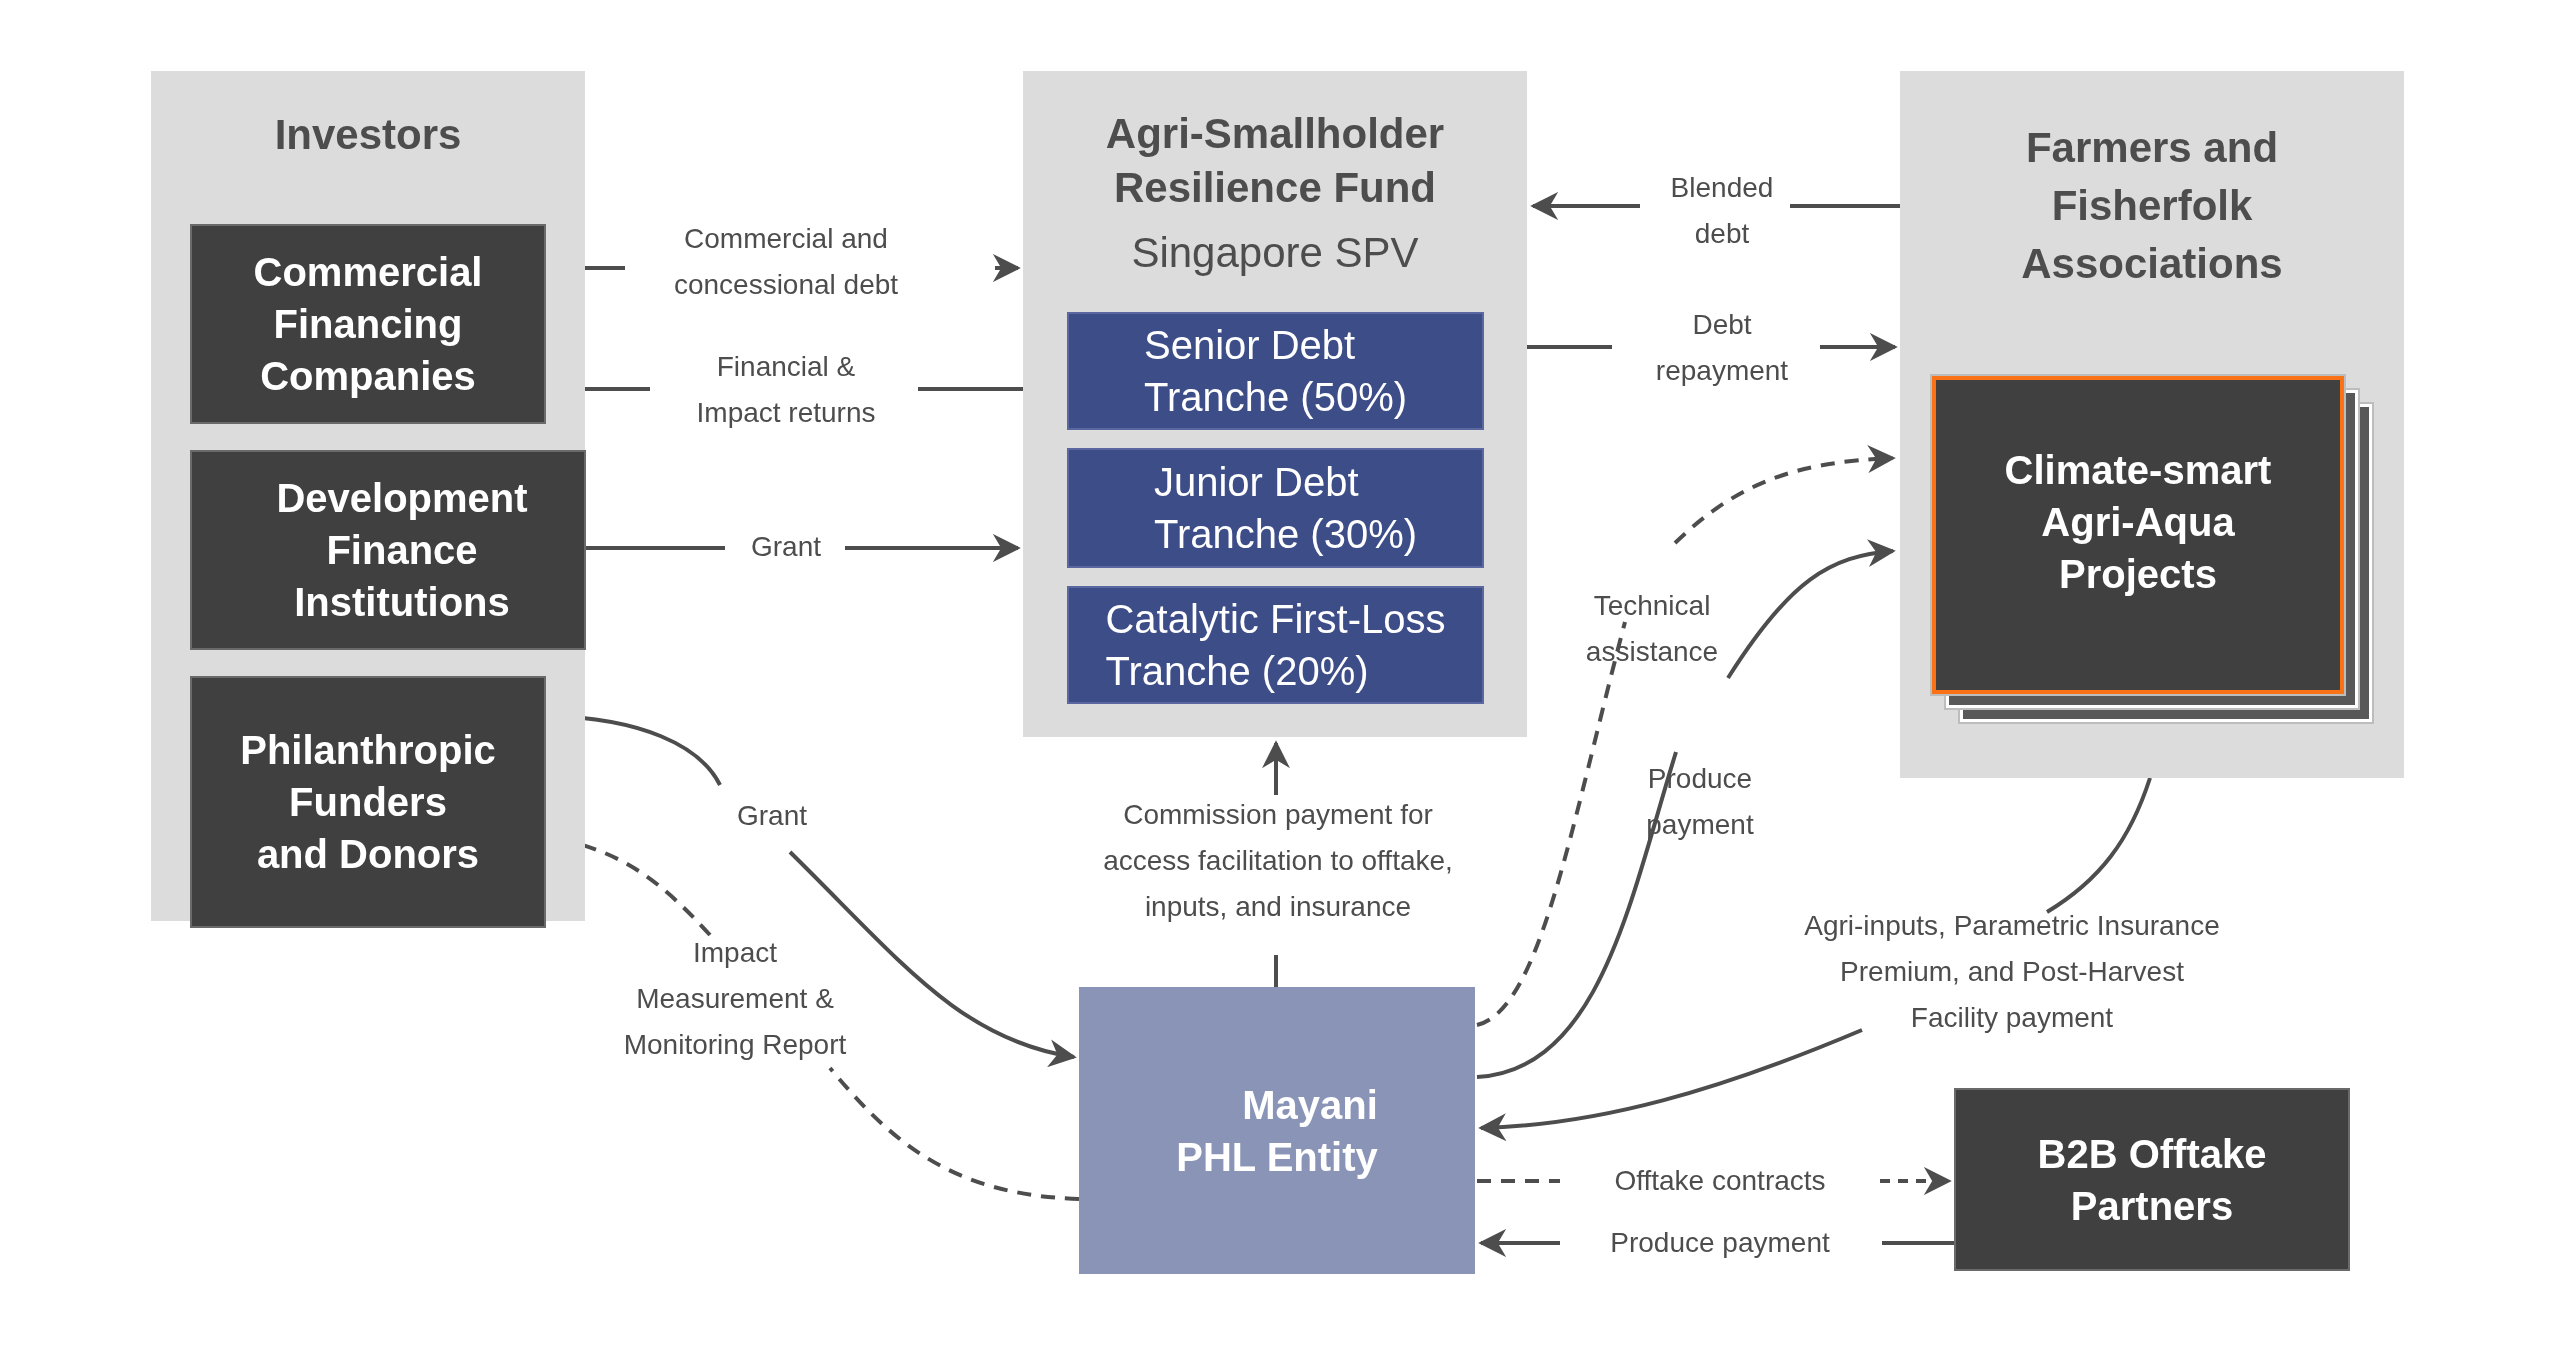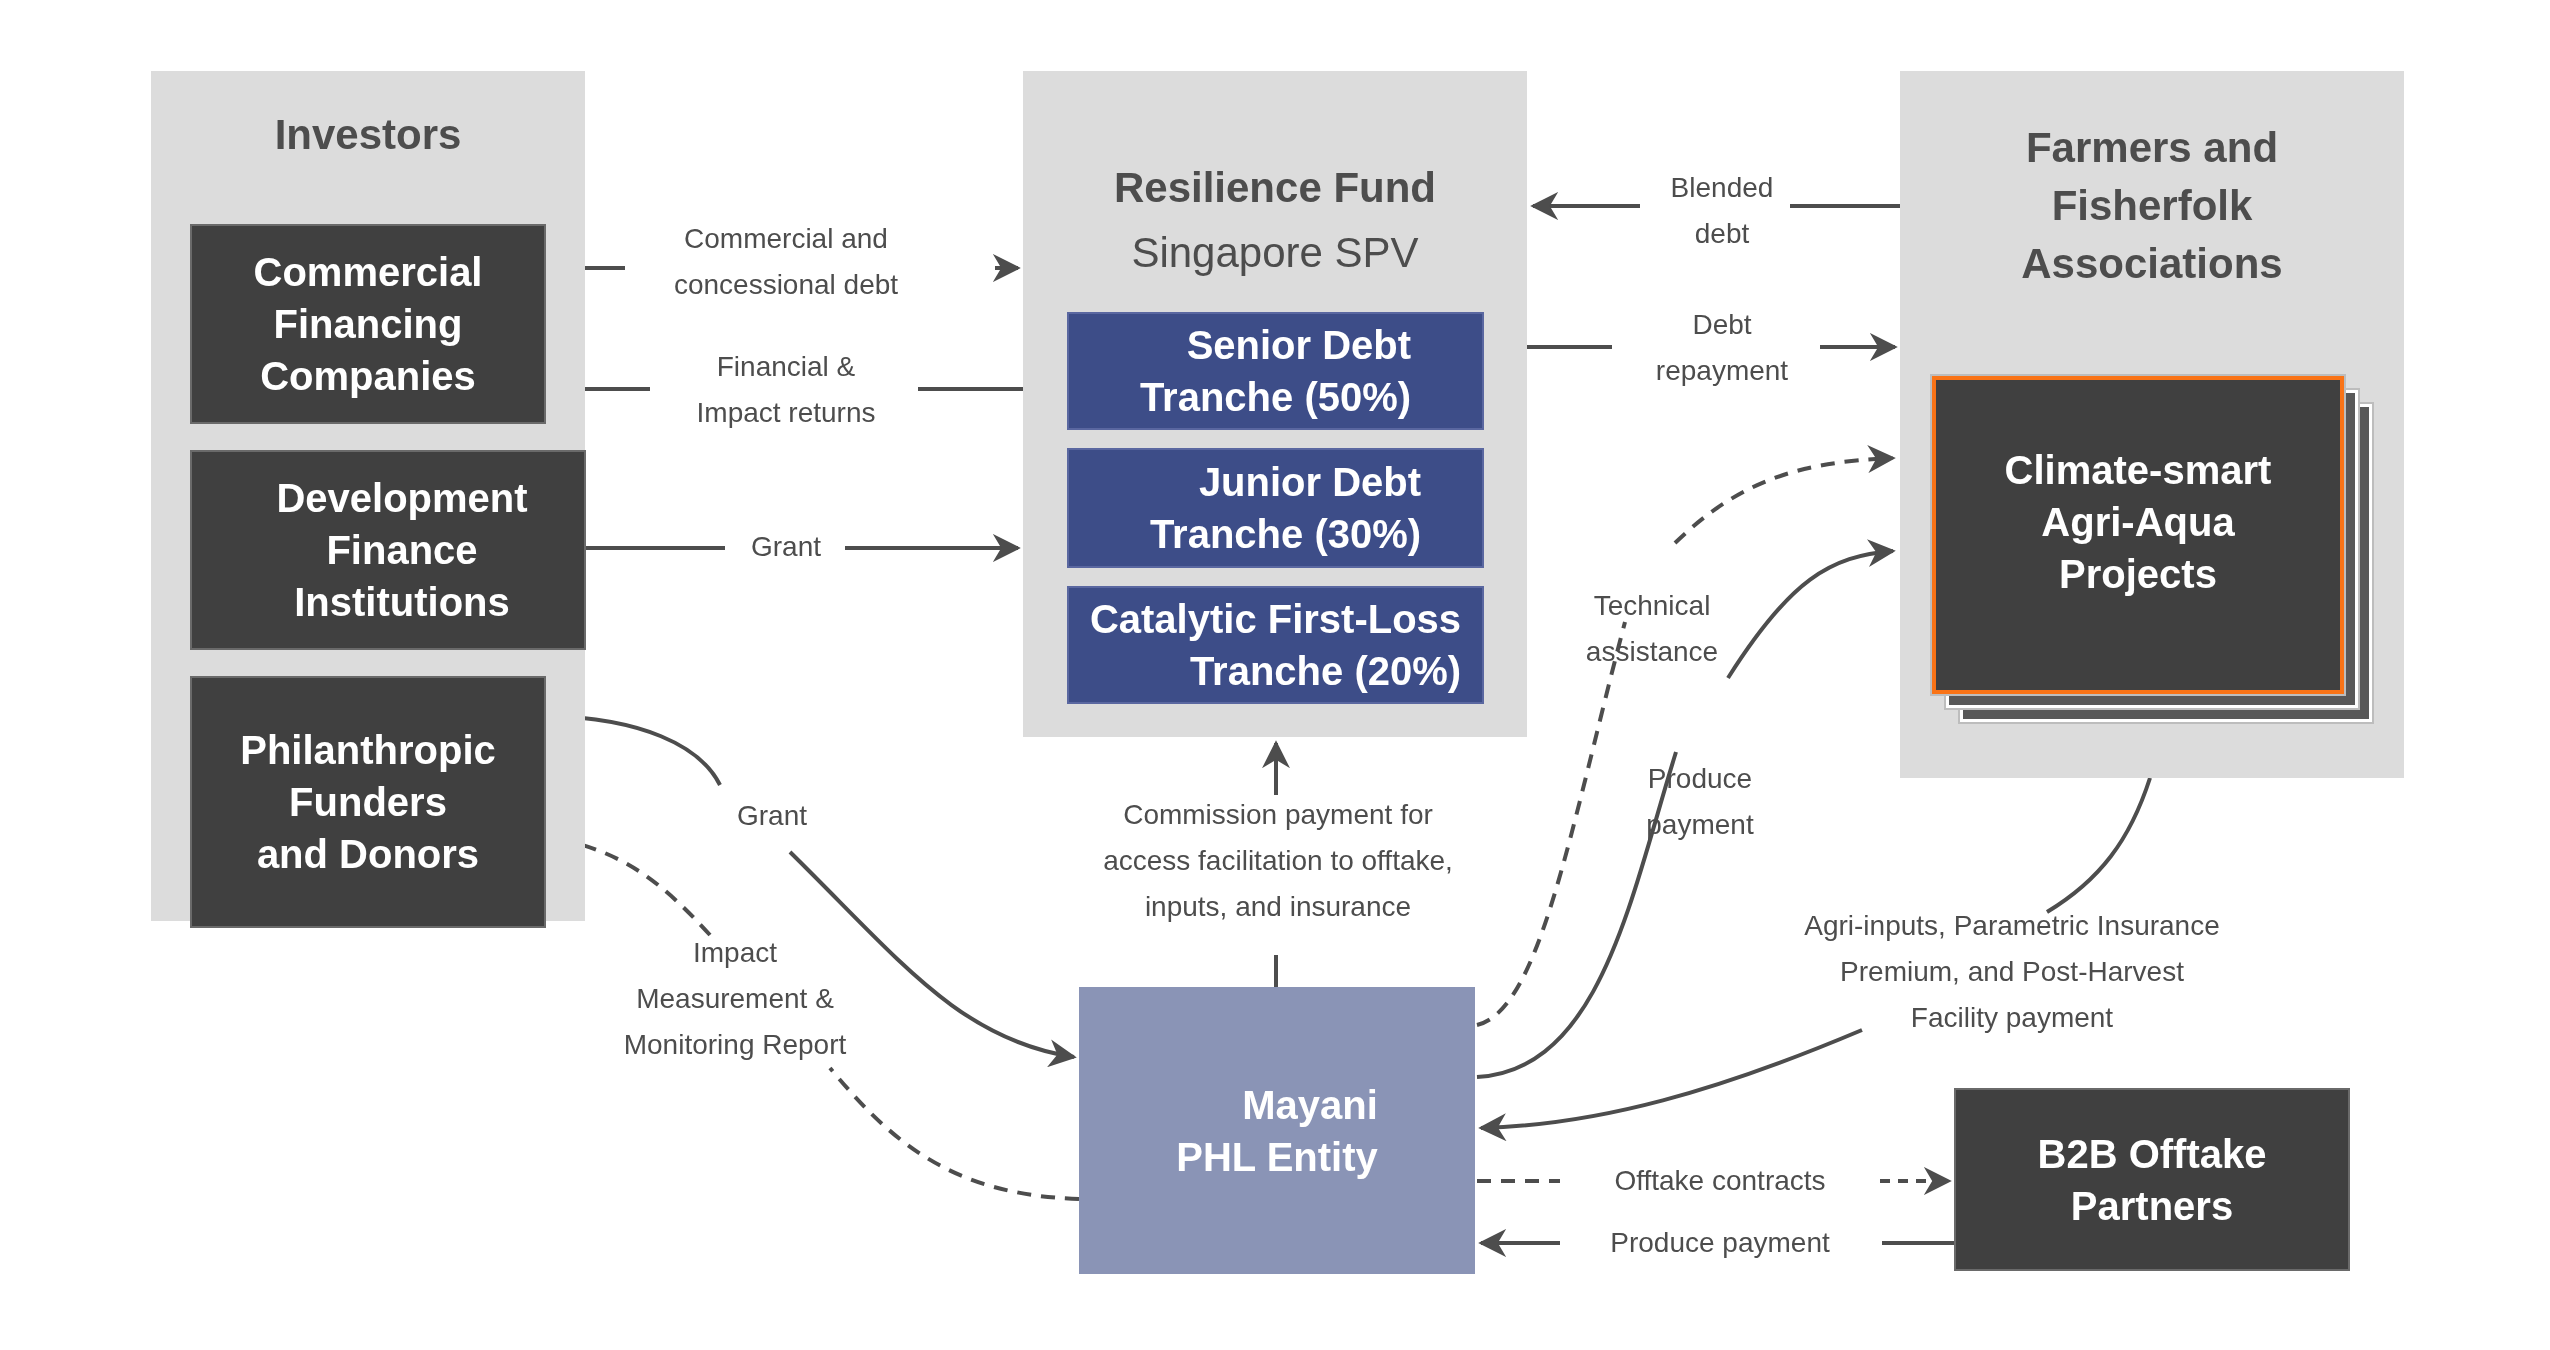--- a/index.html
+++ b/index.html
@@ -8,21 +8,21 @@
   .abs { position: absolute; box-sizing: border-box; }
   .panel { background: #dcdcdc; }
   .panel-title { position: absolute; left: 0; right: 0; text-align: center;
                  font-weight: bold; font-size: 42px; line-height: 54px; color: #4d4d4d; }
   .panel-sub { position: absolute; left: 0; right: 0; text-align: center;
                font-size: 42px; line-height: 54px; color: #4d4d4d; }
   .dark { background: #404040; color: #ffffff; display: flex; align-items: center;
           justify-content: center; text-align: center; font-weight: bold;
           font-size: 40px; line-height: 52px; border: 2px solid #6a6a6a; }
   .tranche { background: #3d4d88; color: #ffffff; display: flex; align-items: center;
-             justify-content: center; text-align: right; font-weight: bold;
+             justify-content: center; text-align: left; font-weight: normal;
              font-size: 40px; line-height: 52px; border: 2px solid #5a67a0; }
   .mayani { background: #8a94b6; color: #ffffff; display: flex; align-items: center;
             justify-content: center; text-align: right; font-weight: bold;
             font-size: 40px; line-height: 52px; }
   .stack { background: #585858; border: 3px solid #ffffff; outline: 2px solid #bdbdbd; }
   .lbl { position: absolute; text-align: center; font-size: 28px; line-height: 46px;
          color: #4d4d4d; background: transparent; white-space: nowrap; transform: translateX(-50%); }
   .multiline { white-space: pre-line; }
   svg#arrows { position: absolute; left: 0; top: 0; }
 </style>
@@ -79,20 +79,21 @@
 Financing
 Companies</div>
 <div class="abs dark multiline" style="left:190px; top:450px; width:396px; height:200px;padding-left:28px;">Development
 Finance
 Institutions</div>
 <div class="abs dark multiline" style="left:190px; top:676px; width:356px; height:252px;">Philanthropic
 Funders
 and Donors</div>
 
 <div class="abs panel" style="left:1023px; top:71px; width:504px; height:666px;">
+  <div class="panel-title" style="top:36px;">Agri-Smallholder</div>
   <div class="panel-title" style="top:90px;">Resilience Fund</div>
   <div class="panel-sub" style="top:155px;">Singapore SPV</div>
 </div>
 <div class="abs tranche multiline" style="left:1067px; top:312px; width:417px; height:118px;">Senior Debt
 Tranche (50%)</div>
 <div class="abs tranche multiline" style="left:1067px; top:448px; width:417px; height:120px;padding-left:20px;">Junior Debt
 Tranche (30%)</div>
 <div class="abs tranche multiline" style="left:1067px; top:586px; width:417px; height:118px;">Catalytic First-Loss
 Tranche (20%)</div>
 

